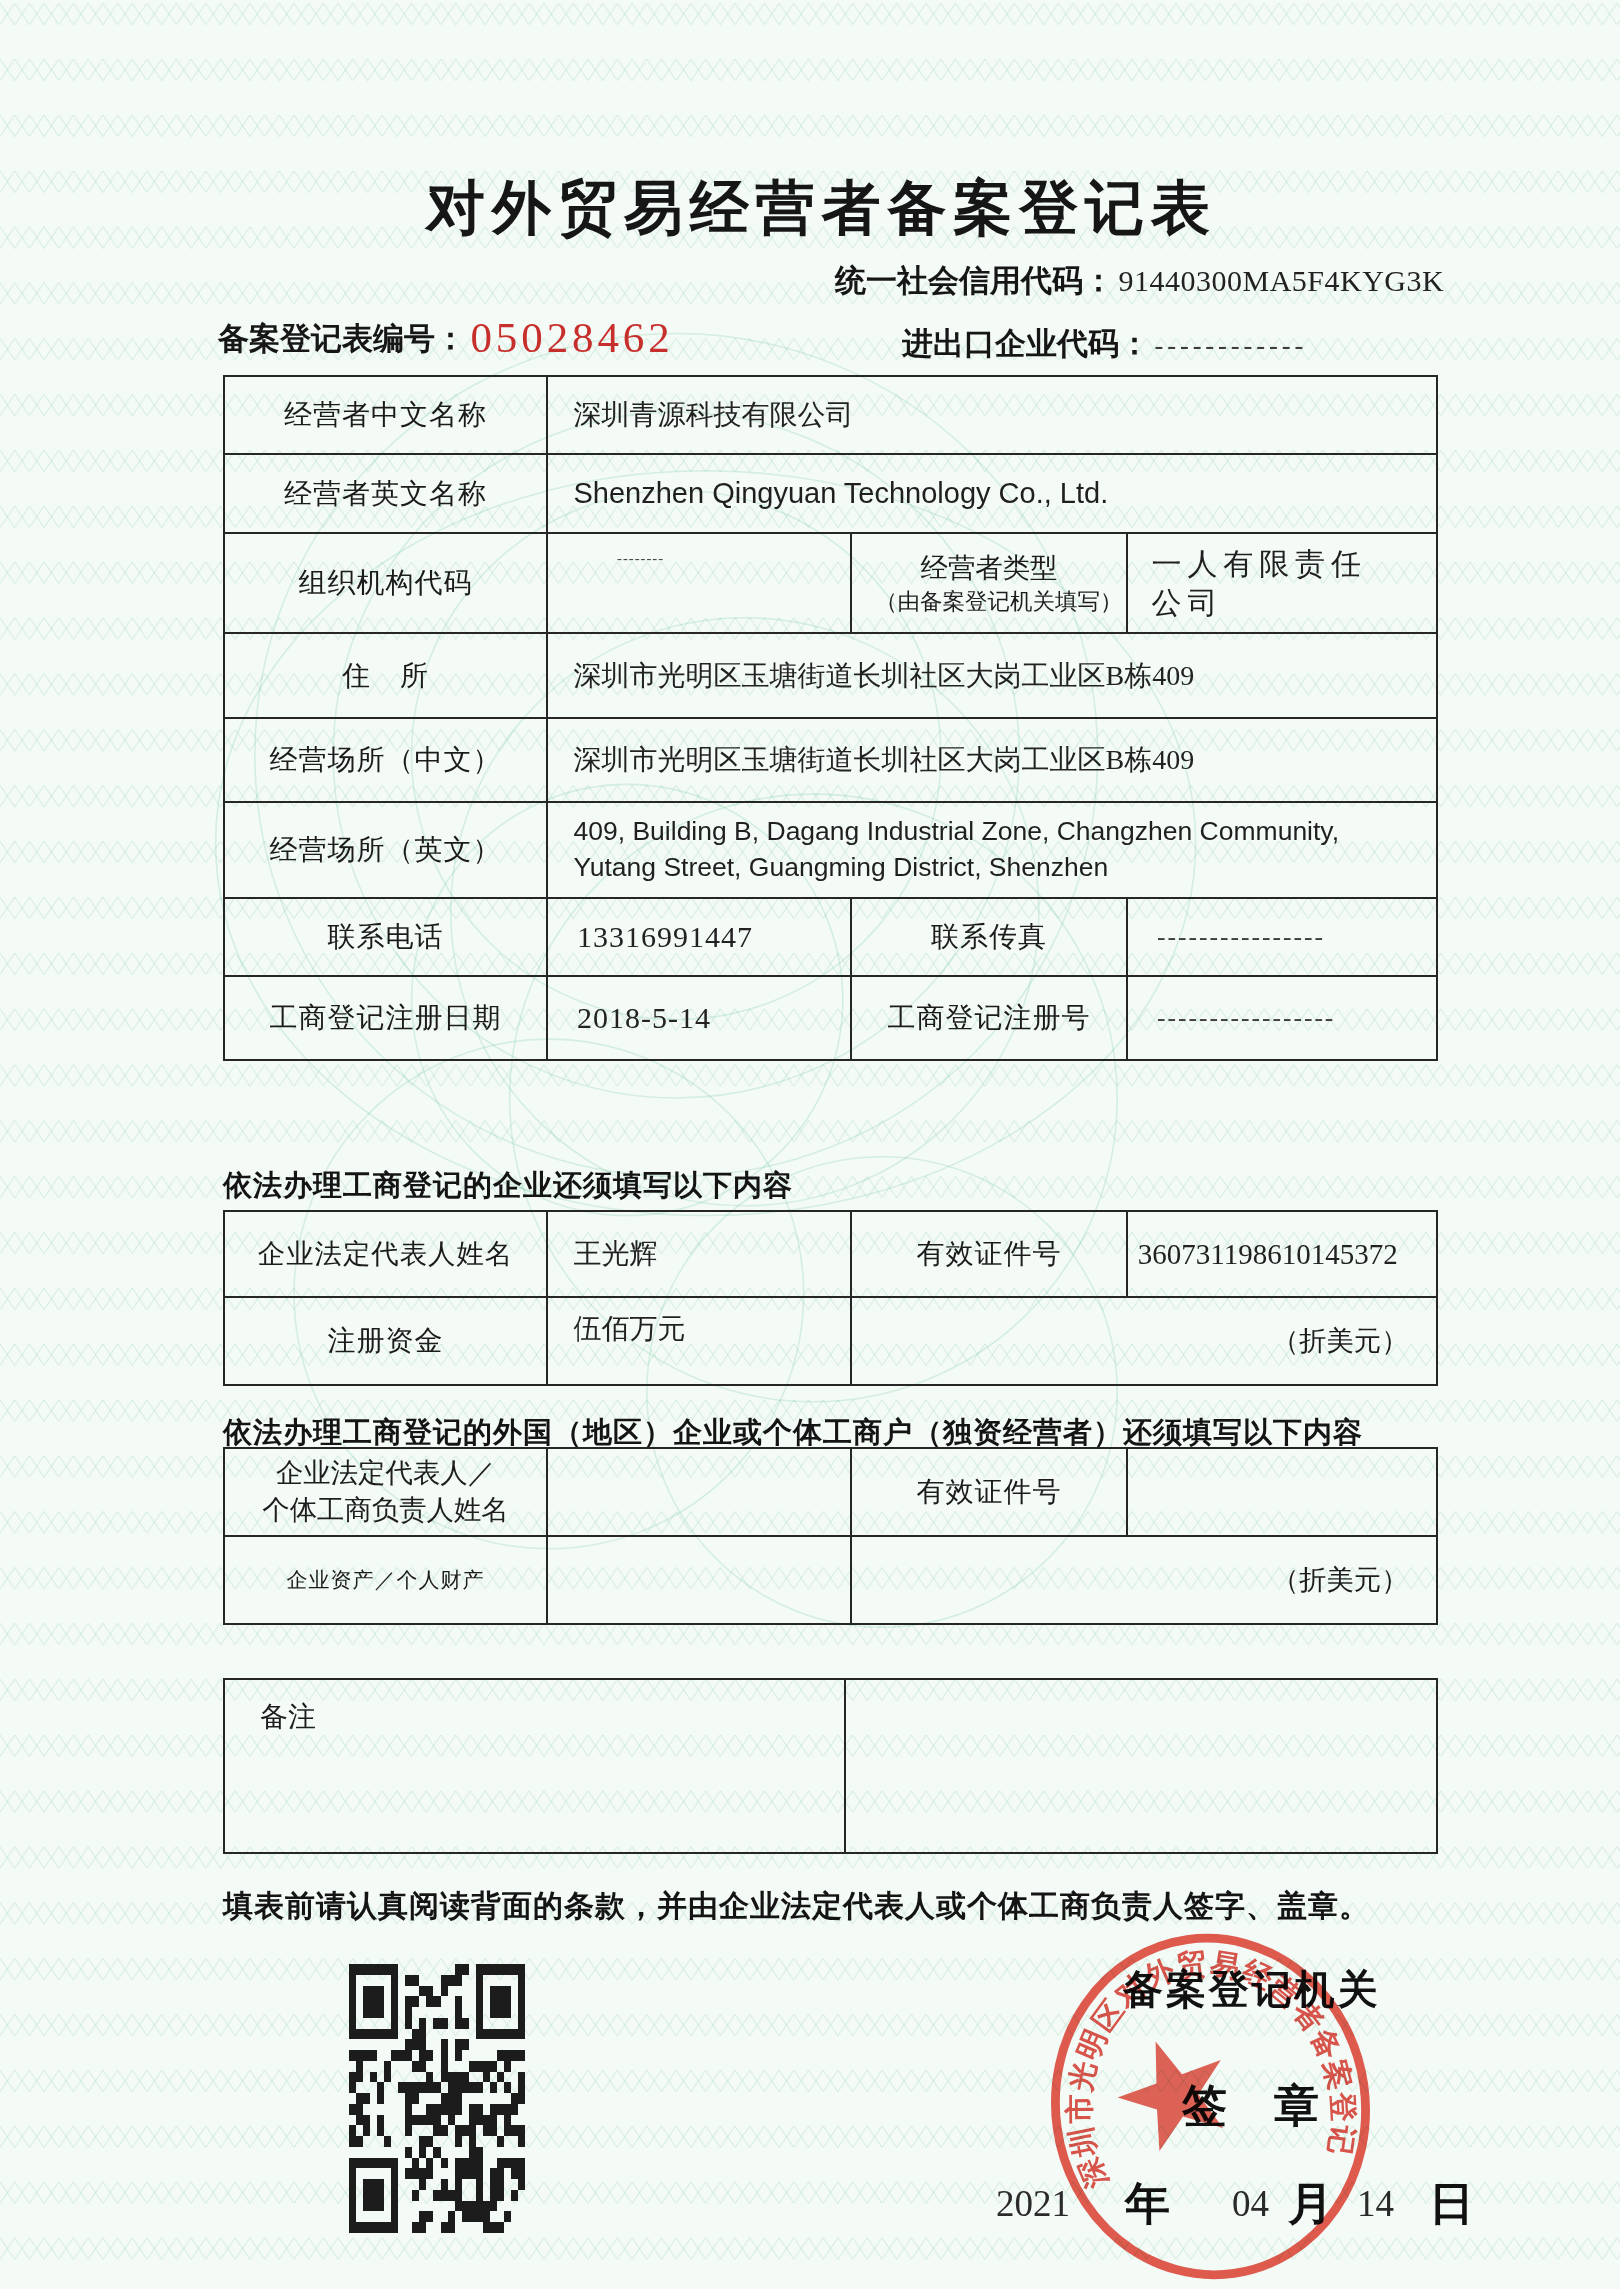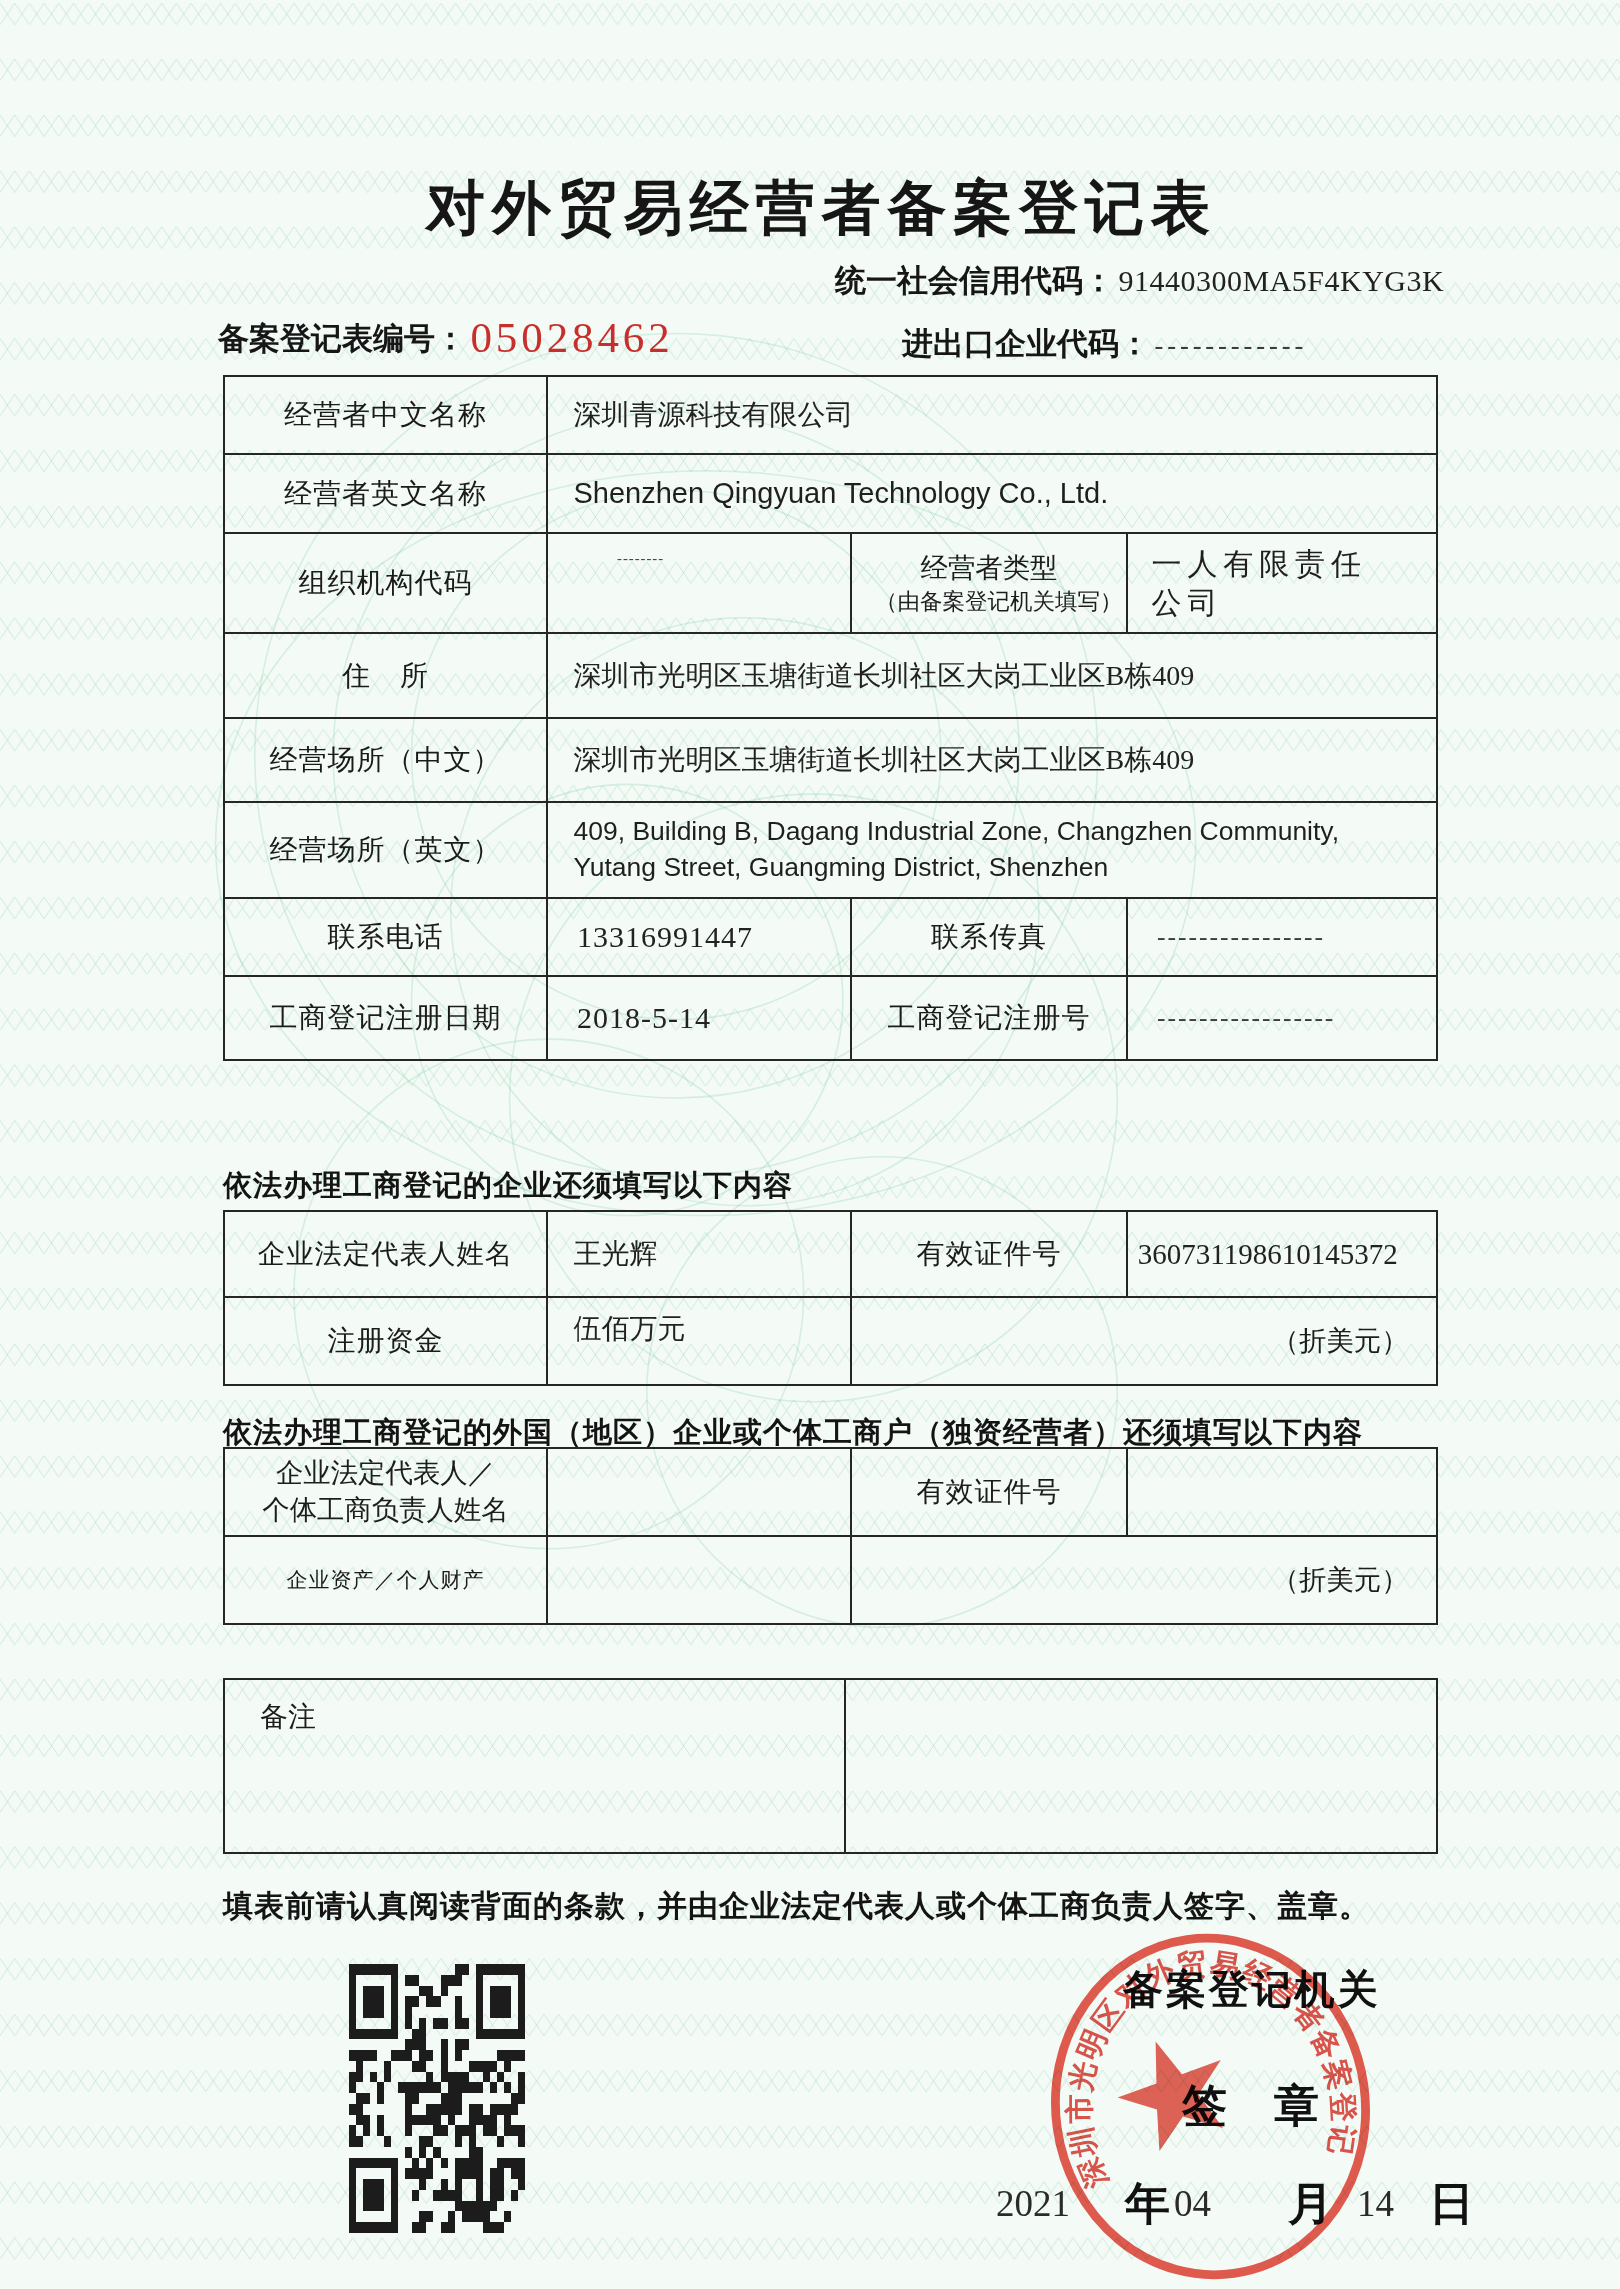--- a/index.html
+++ b/index.html
@@ -435,21 +435,21 @@
     </g>
   </svg>
 
   <div class="abs authority">备案登记机关</div>
   <div class="abs signrow">
     <span>签</span><span>章</span>
   </div>
 
   <div class="abs date-num" style="left:996px;top:2182px;">2021</div>
   <div class="abs date-unit" style="left:1125px;top:2174px;">年</div>
-  <div class="abs date-num" style="left:1174px;top:2182px;">04</div>
+  <div class="abs date-num" style="left:1232px;top:2182px;">04</div>
   <div class="abs date-unit" style="left:1288px;top:2174px;">月</div>
   <div class="abs date-num" style="left:1357px;top:2182px;">14</div>
   <div class="abs date-unit" style="left:1429px;top:2174px;">日</div>
 
   <svg class="seal" width="339" height="367" viewBox="-173 -187 346 374">
     <g transform="rotate(-8)">
       <ellipse cx="0" cy="0" rx="158" ry="172" fill="none" stroke="#e23b2e" stroke-width="9" opacity="0.9"></ellipse>
       <defs>
         <path id="sealArc" d="M -114 62 A 124 142 0 1 1 114 62" fill="none"></path>
       </defs>

